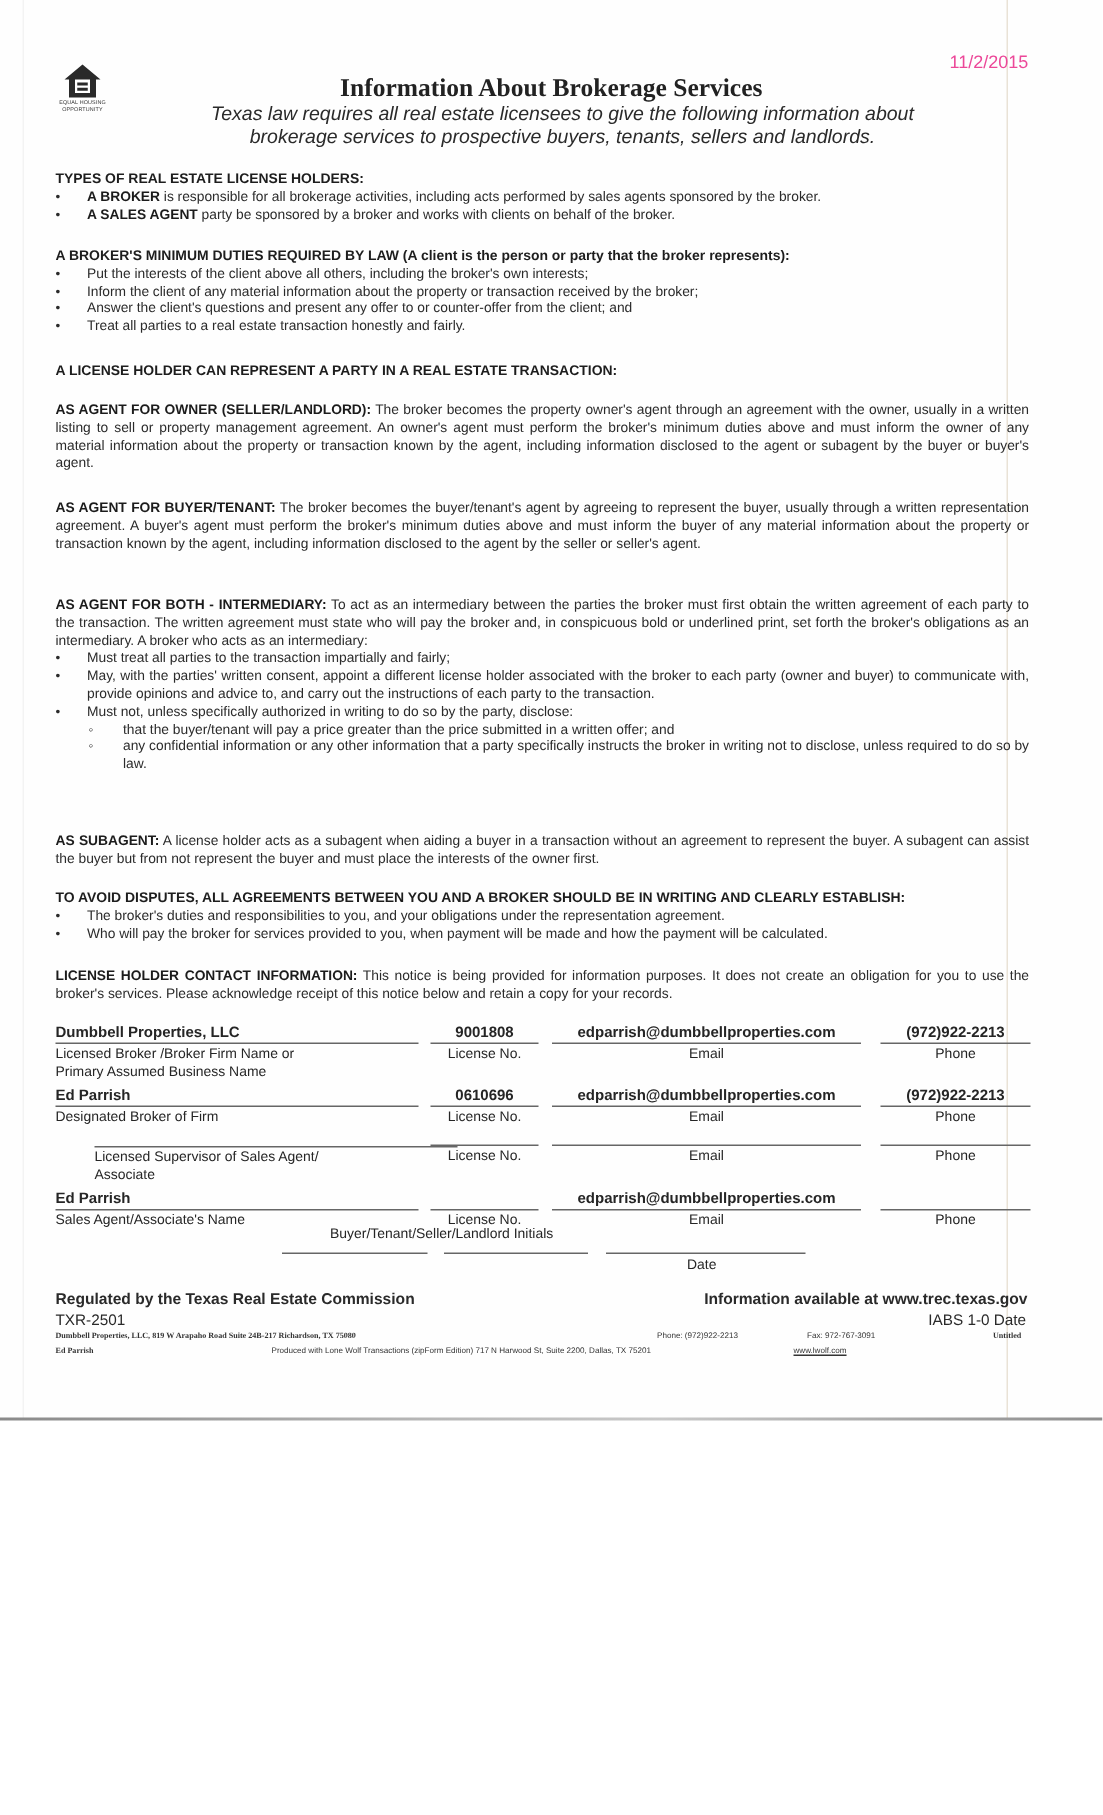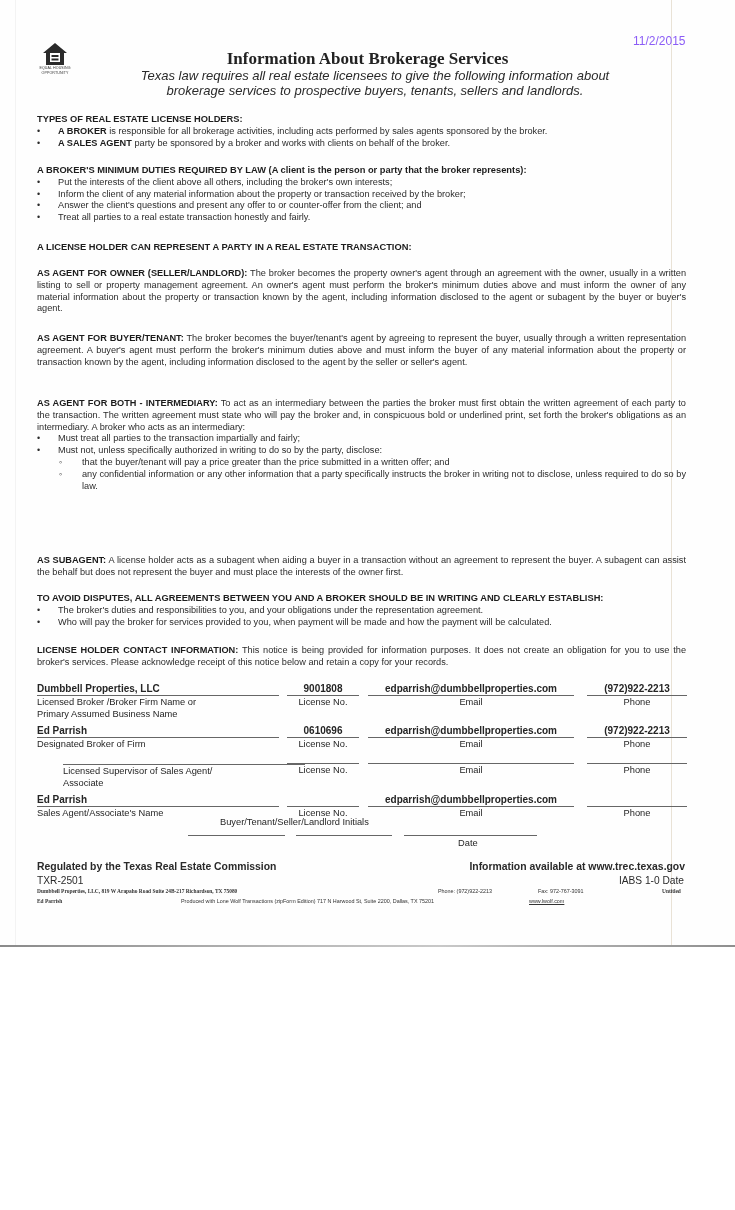--- a/index.html
+++ b/index.html
@@ -3,21 +3,21 @@
 <meta charset="utf-8">
 <style>
   html, body { margin:0; padding:0; }
   body { width:735px; height:1210px; background:#ffffff; position:relative; overflow:hidden;
          font-family:"Liberation Sans", sans-serif; color:#1e1e1e; }
   .page { position:absolute; left:0; top:0; width:735px; height:946px; background:#fefefe; }
   .fold-v { position:absolute; left:671px; top:0; width:1px; height:946px; background:#e9e2d6; }
   .fold-v2 { position:absolute; left:15px; top:0; width:1px; height:946px; background:#f3f3f3; }
   .page-edge { position:absolute; left:0; top:945px; width:735px; height:2px;
                background:linear-gradient(to right,#8a8a8a,#b8b8b8 40%,#c8c8c8 60%,#8e8e8e); }
-  .date { position:absolute; left:633px; top:34px; font-size:12px; color:#8b5cf6; }
+  .date { position:absolute; left:633px; top:34px; font-size:12px; color:#ec4899; }
   .logo { position:absolute; left:34px; top:42px; width:42px; text-align:center; }
   .logo svg { display:block; margin:0 auto; }
   .logo .cap { font-size:3.6px; line-height:4.5px; color:#333; letter-spacing:0.1px; }
   .title { position:absolute; left:0; width:735px; top:49px; text-align:center;
            font-family:"Liberation Serif", serif; font-weight:bold; font-size:17px; color:#222; }
   .subtitle { position:absolute; left:130px; width:490px; top:69px; text-align:center;
               font-style:italic; font-size:13px; line-height:14.5px; color:#2a2a2a; }
   .body { position:absolute; left:37px; width:649px; font-size:9.2px; line-height:11.8px; color:#2b2b2b; }
   .h { font-weight:bold; font-size:9.3px; color:#1d1d1d; }
   p { margin:0; text-align:justify; }
@@ -93,30 +93,31 @@
 </div>
 
 <div class="body" style="top:333px;">
   <p><b>AS AGENT FOR BUYER/TENANT:</b><span> The broker becomes the buyer/tenant's agent by agreeing to represent the buyer, usually through a written representation agreement. A buyer's agent must perform the broker's minimum duties above and must inform the buyer of any material information about the property or transaction known by the agent, including information disclosed to the agent by the seller or seller's agent.</span></p>
 </div>
 
 <div class="body" style="top:398px;">
   <p><b>AS AGENT FOR BOTH - INTERMEDIARY:</b><span> To act as an intermediary between the parties the broker must first obtain the written agreement of each party to the transaction. The written agreement must state who will pay the broker and, in conspicuous bold or underlined print, set forth the broker's obligations as an intermediary. A broker who acts as an intermediary:</span></p>
   <ul class="b">
     <li>Must treat all parties to the transaction impartially and fairly;</li>
+    <li>May, with the parties' written consent, appoint a different license holder associated with the broker to each party (owner and buyer) to communicate with, provide opinions and advice to, and carry out the instructions of each party to the transaction.</li>
     <li>Must not, unless specifically authorized in writing to do so by the party, disclose:</li>
   </ul>
   <ul class="o">
     <li>that the buyer/tenant will pay a price greater than the price submitted in a written offer; and</li>
     <li>any confidential information or any other information that a party specifically instructs the broker in writing not to disclose, unless required to do so by law.</li>
   </ul>
 </div>
 
 <div class="body" style="top:555px;">
-  <p><b>AS SUBAGENT:</b><span> A license holder acts as a subagent when aiding a buyer in a transaction without an agreement to represent the buyer. A subagent can assist the behalf but does not represent the buyer and must place the interests of the owner first.</span></p>
+  <p><b>AS SUBAGENT:</b><span> A license holder acts as a subagent when aiding a buyer in a transaction without an agreement to represent the buyer. A subagent can assist the buyer but from not represent the buyer and must place the interests of the owner first.</span></p>
 </div>
 
 <div class="body" style="top:593px;">
   <div class="h">TO AVOID DISPUTES, ALL AGREEMENTS BETWEEN YOU AND A BROKER SHOULD BE IN WRITING AND CLEARLY ESTABLISH:</div>
   <ul class="b">
     <li>The broker's duties and responsibilities to you, and your obligations under the representation agreement.</li>
     <li>Who will pay the broker for services provided to you, when payment will be made and how the payment will be calculated.</li>
   </ul>
 </div>
 

